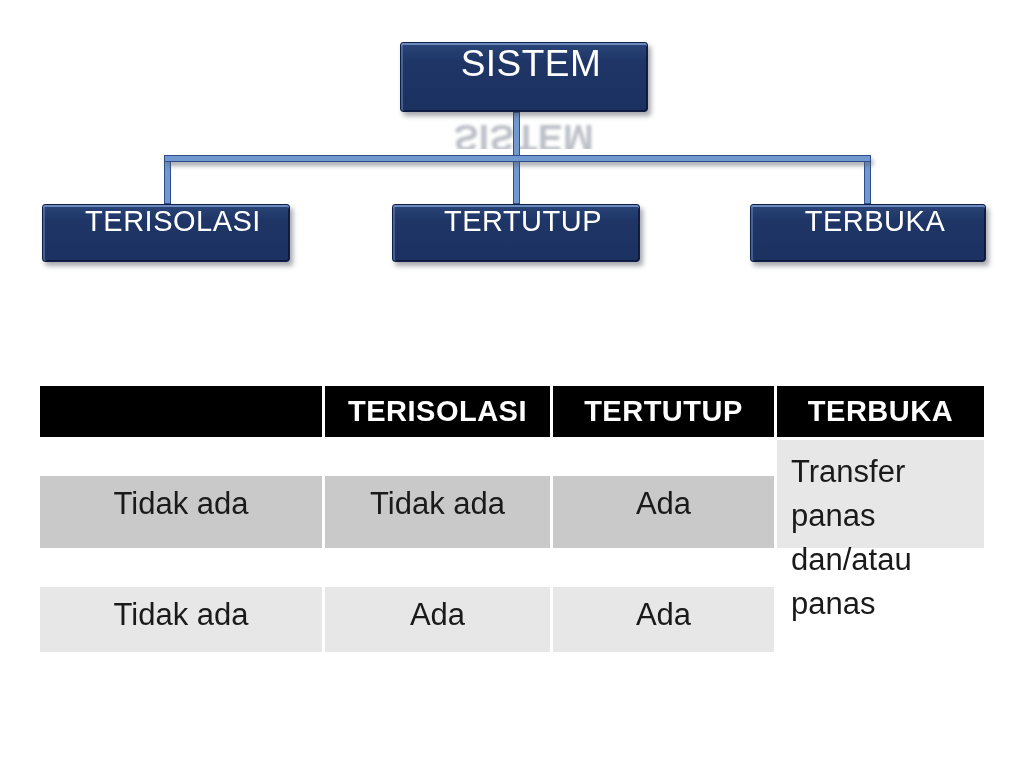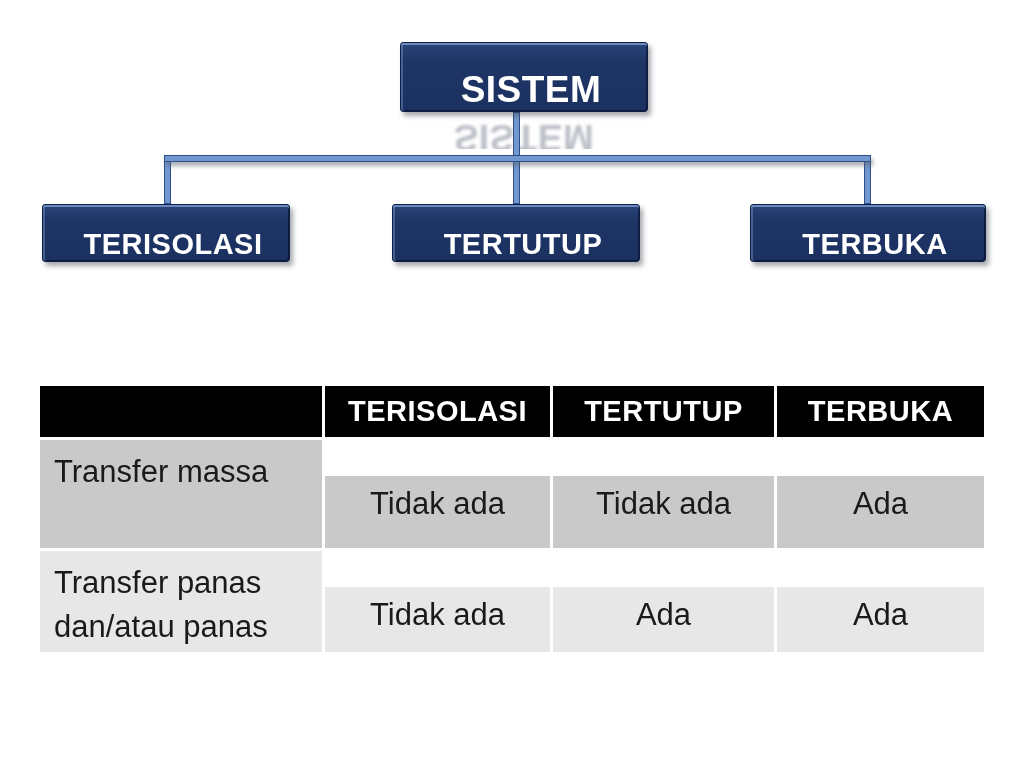--- a/index.html
+++ b/index.html
@@ -17,22 +17,22 @@
     position: absolute;
     background: linear-gradient(180deg, #2a4578 0%, #1e3566 28%, #1b3160 100%);
     border: 1px solid #0e1f48;
     border-radius: 3px;
     box-shadow:
       inset 0 2px 0 rgba(120,150,205,0.85),
       inset 2px 0 0 rgba(120,150,205,0.45),
       inset -1px -1px 0 rgba(0,0,20,0.5),
       3px 4px 5px rgba(60,65,75,0.45);
     color: #ffffff;
-    font-weight: bold;
-    display: flex; align-items: flex-end; justify-content: center;
+    font-weight: normal;
+    display: flex; align-items: flex-start; justify-content: center;
     box-sizing: border-box;
     letter-spacing: 0.5px;
     padding-left: 14px;
   }
   .node-root  { left: 400px; top: 42px;  width: 248px; height: 70px; font-size: 37px; }
   .node-child { top: 204px; height: 58px; font-size: 29px; }
   .node-c0 { left: 42px;  width: 248px; }
   .node-c1 { left: 392px; width: 248px; }
   .node-c2 { left: 750px; width: 236px; }
 
@@ -119,21 +119,20 @@
       <span>TERBUKA</span>
     </div>
   </div>
 
   <div class="cmp-table">
     <div class="cell th"></div>
     <div class="cell th">TERISOLASI</div>
     <div class="cell th">TERTUTUP</div>
     <div class="cell th">TERBUKA</div>
 
-    <div class="cell td td-label row-odd">Transfer massa</div>
     <div class="cell td td-value row-odd">Tidak ada</div>
     <div class="cell td td-value row-odd">Tidak ada</div>
     <div class="cell td td-value row-odd">Ada</div>
 
     <div class="cell td td-label row-even">Transfer panas dan/atau panas</div>
     <div class="cell td td-value row-even">Tidak ada</div>
     <div class="cell td td-value row-even">Ada</div>
     <div class="cell td td-value row-even">Ada</div>
   </div>
 

